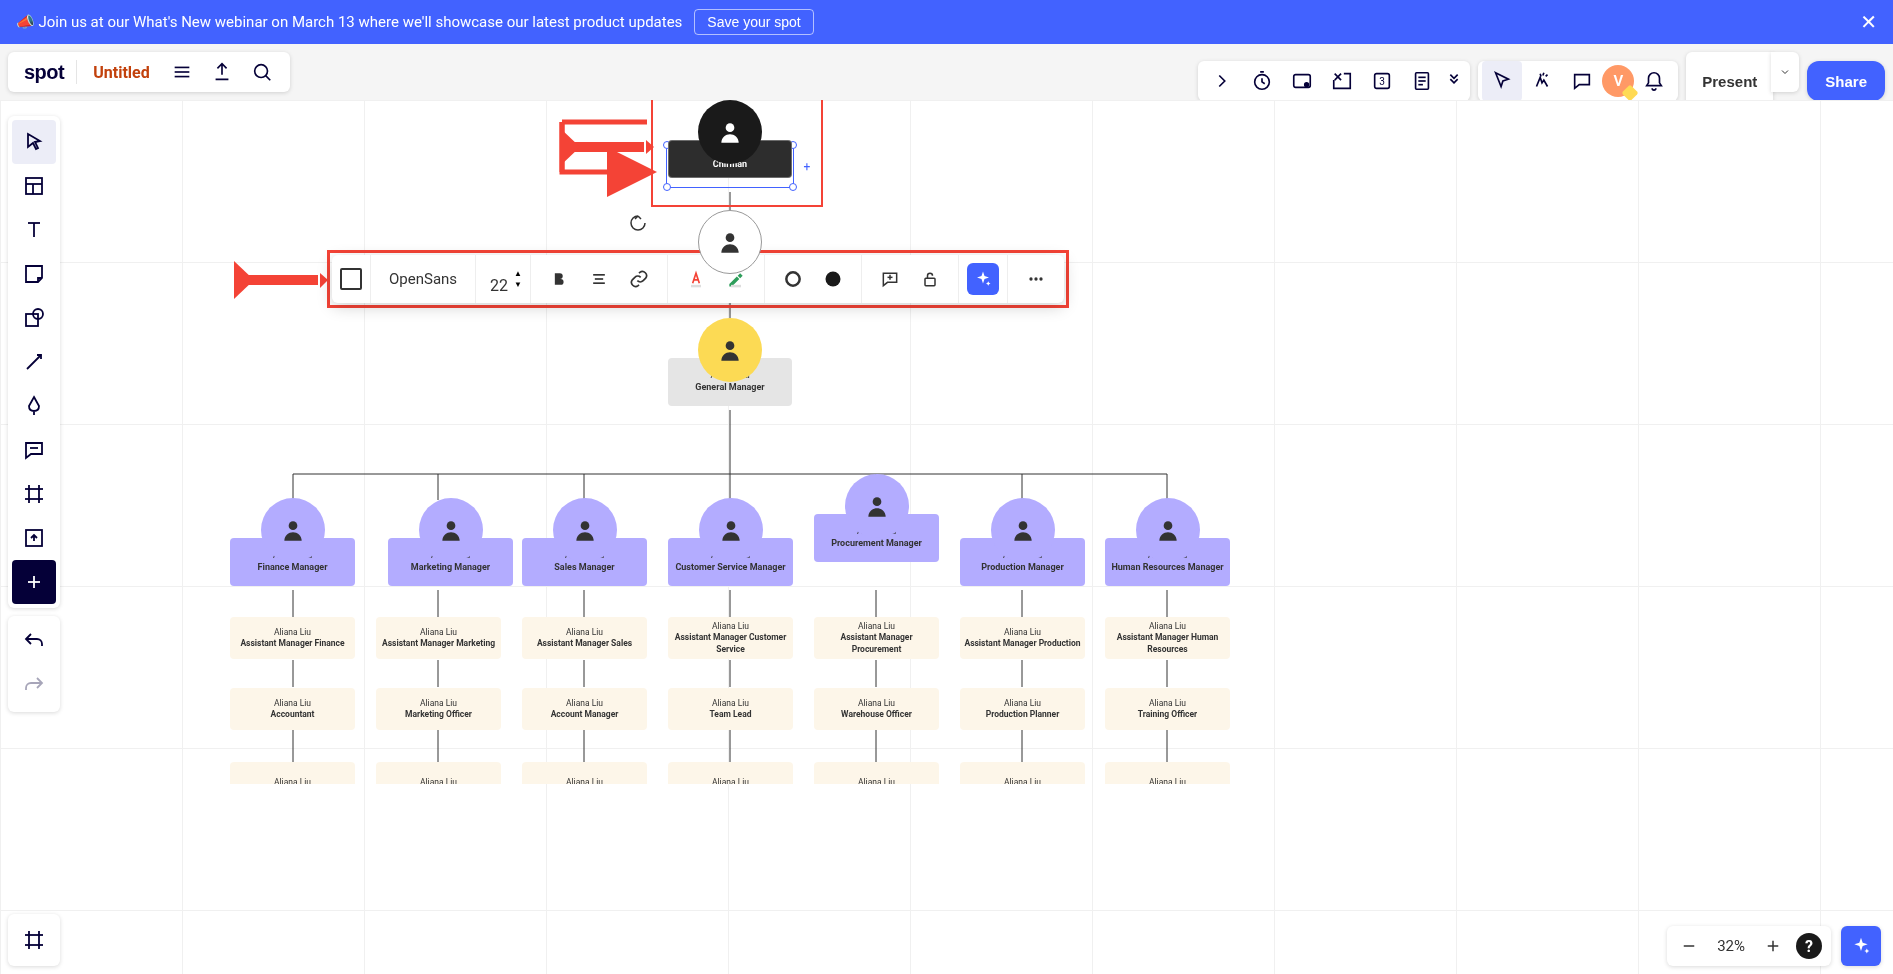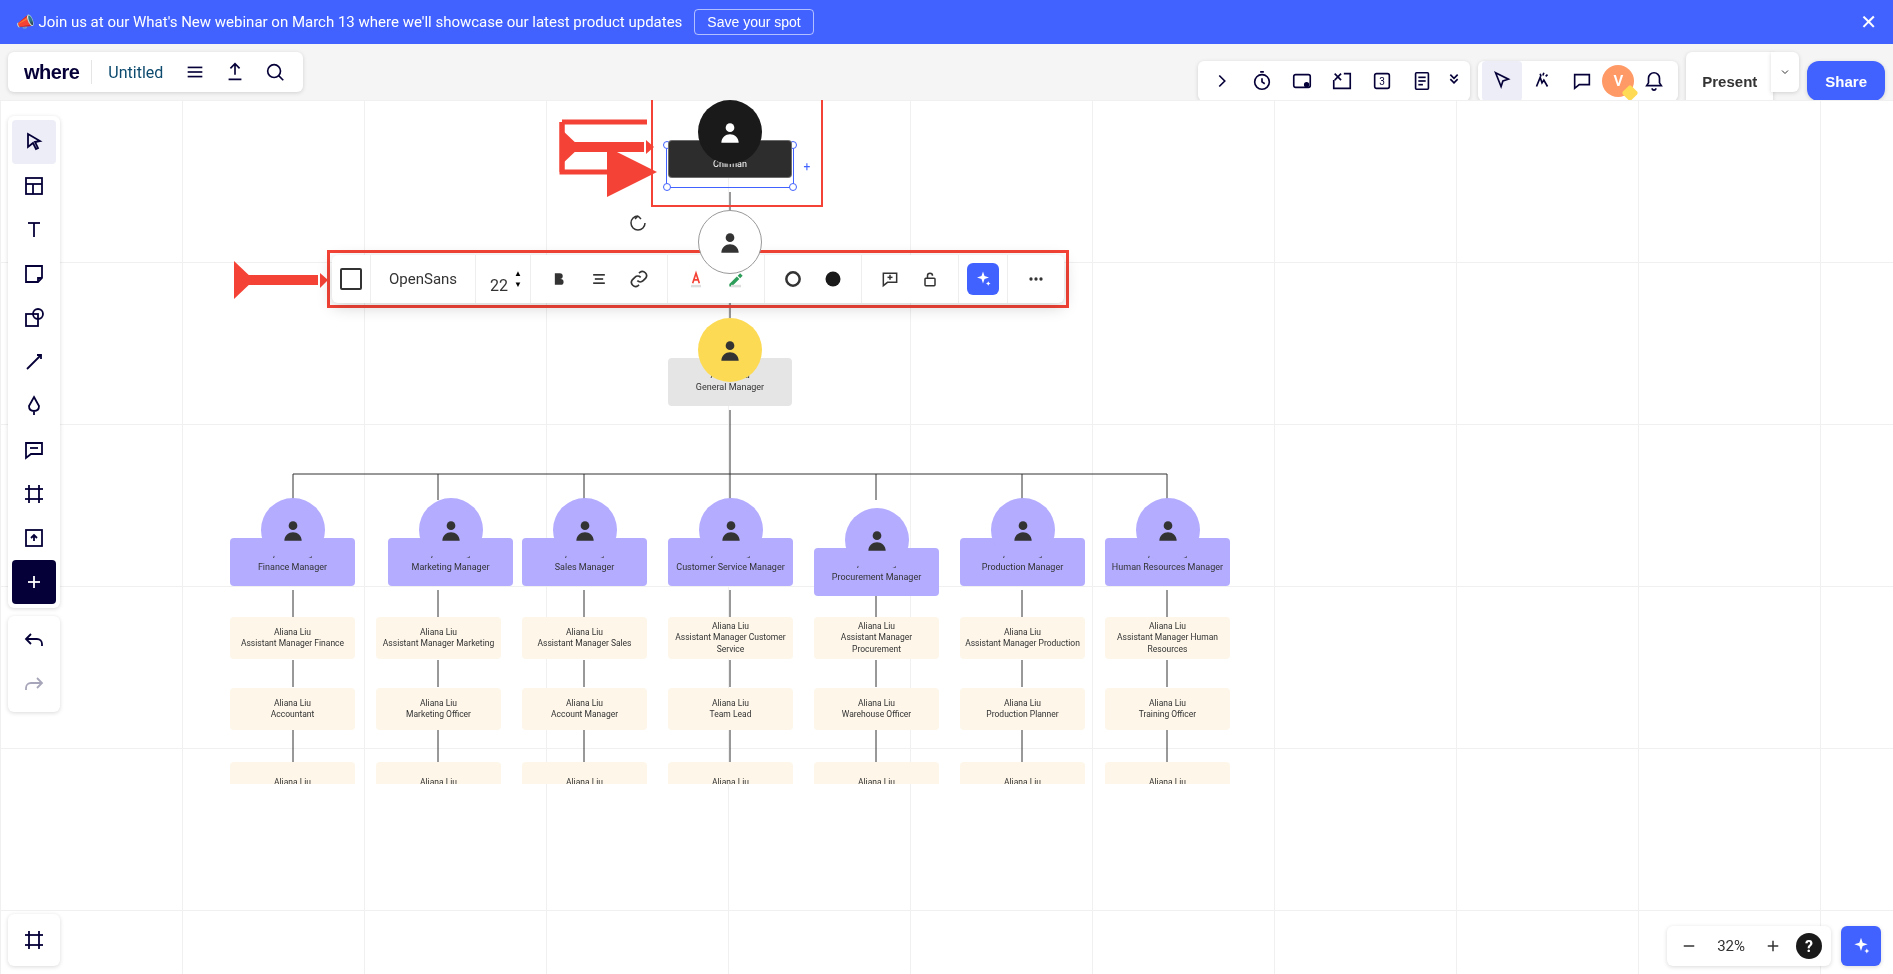--- a/index.html
+++ b/index.html
@@ -8,21 +8,21 @@
 
 .banner { background: #4262ff; color: #fff; height: 44px; display: flex; align-items: center; padding: 0 16px; font-size: 15px; position: relative; }
 .banner-btn { margin-left: 12px; background: transparent; border: 1px solid rgba(255,255,255,0.6); color: #fff; padding: 4px 12px; border-radius: 4px; font-size: 14px; cursor: pointer; }
 .banner-close { position: absolute; right: 16px; top: 50%; transform: translateY(-50%); cursor: pointer; color: #fff; font-size: 20px; line-height: 1; }
 
 
 .top-area { position: relative; height: 56px; }
 .top-left { position: absolute; left: 8px; top: 8px; background: #fff; border-radius: 6px; box-shadow: 0 1px 4px rgba(0,0,0,0.15); display: flex; align-items: center; height: 40px; padding: 0 8px; }
 .logo { font-weight: 700; font-size: 20px; font-family: sans-serif; letter-spacing: -0.5px; color: #050038; padding: 0 8px; }
 .divider-v { width: 1px; height: 24px; background: #e5e5e5; margin: 0 4px; }
-.title { font-size: 16px; color: #0c4a6e; padding: 0 12px; font-weight: 400; }
+.title { font-size: 16px; color: #c2410c; padding: 0 12px; font-weight: 700; }
 .icon-btn { width: 40px; height: 40px; display: flex; align-items: center; justify-content: center; cursor: pointer; border-radius: 4px; }
 .icon-btn svg { width: 22px; height: 22px; stroke: #050038; fill: none; stroke-width: 1.8; }
 
 .top-right { position: absolute; right: 8px; top: 8px; display: flex; gap: 8px; align-items: center; }
 .toolbar-panel { background: #fff; border-radius: 6px; box-shadow: 0 1px 4px rgba(0,0,0,0.15); display: flex; align-items: center; height: 40px; padding: 0 4px; }
 .present-btn { background: #fff; border: none; padding: 4px 16px; height: 58px; font-size: 15px; font-weight: 600; color: #333; cursor: pointer; border-radius: 6px 0 0 6px; box-shadow: 0 1px 4px rgba(0,0,0,0.15); }
 .present-dropdown { background: #fff; width: 28px; height: 40px; display: flex; align-items: center; justify-content: center; border-radius: 0 6px 6px 0; box-shadow: 0 1px 4px rgba(0,0,0,0.15); margin-left: -2px; cursor: pointer; }
 .share-btn { background: #4262ff; color: #fff; border: none; padding: 0 18px; height: 40px; font-size: 15px; font-weight: 600; cursor: pointer; border-radius: 12px; box-shadow: 0 1px 4px rgba(0,0,0,0.15); }
 .avatar-badge { width: 32px; height: 32px; border-radius: 50%; background: #ff9966; color: #fff; display: flex; align-items: center; justify-content: center; font-weight: 600; font-size: 15px; position: relative; }
 .avatar-badge::after { content: ''; position: absolute; bottom: -2px; right: -2px; width: 12px; height: 12px; background: #ffda54; border-radius: 2px; transform: rotate(45deg); }
@@ -39,21 +39,21 @@
 
 .frame-tool-panel { position: absolute; left: 8px; bottom: 8px; background: #fff; border-radius: 6px; box-shadow: 0 1px 4px rgba(0,0,0,0.15); padding: 4px; }
 
 
 .canvas { position: absolute; left: 0; top: 100px; right: 0; bottom: 0; background: #fff; overflow: hidden; }
 .grid-bg { position: absolute; inset: 0; background-image: linear-gradient(#f0f0f0 1px, transparent 1px), linear-gradient(90deg, #f0f0f0 1px, transparent 1px); background-size: 182px 162px; }
 .org-node { position: absolute; text-align: center; }
 .circle-head { width: 64px; height: 64px; border-radius: 50%; display: flex; align-items: center; justify-content: center; margin: 0 auto; position: relative; z-index: 2; }
 .box { border-radius: 4px; display: flex; flex-direction: column; align-items: center; justify-content: center; font-size: 9px; line-height: 1.3; padding: 2px; margin-top: -24px; position: relative; z-index: 1; }
 .box-name { font-weight: 400; }
-.box-title { font-weight: 400; }
+.box-title { font-weight: 700; }
 
 .chair .circle-head { background: #1a1a1a; }
 .chair .box { background: #2d2d2d; color: #fff; width: 124px; height: 38px; border: 1px solid rgba(255,255,255,0.3); }
 .vice .circle-head { background: #fff; border: 1px solid #999; }
 .gm .circle-head { background: #fcda54; }
 .gm .box { background: #e5e5e5; color: #333; width: 124px; height: 48px; }
 .mgr .circle-head { background: #b3acff; }
 .mgr .box { background: #b3acff; color: #333; width: 125px; height: 48px; }
 .asst .box { background: #fdf6e9; color: #333; width: 125px; height: 42px; margin: 0; font-size: 8.5px; }
 
@@ -94,21 +94,21 @@
 <body>
 
 <div class="banner">
   <span>📣 Join us at our What's New webinar on March 13 where we'll showcase our latest product updates</span>
   <button class="banner-btn">Save your spot</button>
   <span class="banner-close">✕</span>
 </div>
 
 <div class="top-area">
   <div class="top-left">
-    <span class="logo">where</span>
+    <span class="logo">spot</span>
     <span class="divider-v"></span>
     <span class="title">Untitled</span>
     <div class="icon-btn">
         <svg viewBox="0 0 24 24">
           <line x1="4" y1="7" x2="20" y2="7"></line>
           <line x1="4" y1="12" x2="20" y2="12"></line>
           <line x1="4" y1="17" x2="20" y2="17"></line>
         </svg>
       </div>
     <div class="icon-btn">
@@ -458,21 +458,21 @@
         <svg class="person-icon" viewBox="0 0 24 24" fill="#333">
           <circle cx="12" cy="8" r="4"></circle>
           <path d="M4 22c0-5 4-8 8-8s8 3 8 8z"></path>
         </svg>
       </div>
       <div class="box">
         <span class="box-name">Aliana Liu</span>
         <span class="box-title">Customer Service Manager</span>
       </div>
     </div>
-    <div class="org-node mgr" style="left: 814px; top: 408px; width: 125px;">
+    <div class="org-node mgr" style="left: 814px; top: 374px; width: 125px;">
       <div class="circle-head">
         <svg class="person-icon" viewBox="0 0 24 24" fill="#333">
           <circle cx="12" cy="8" r="4"></circle>
           <path d="M4 22c0-5 4-8 8-8s8 3 8 8z"></path>
         </svg>
       </div>
       <div class="box">
         <span class="box-name">Aliana Liu</span>
         <span class="box-title">Procurement Manager</span>
       </div>

